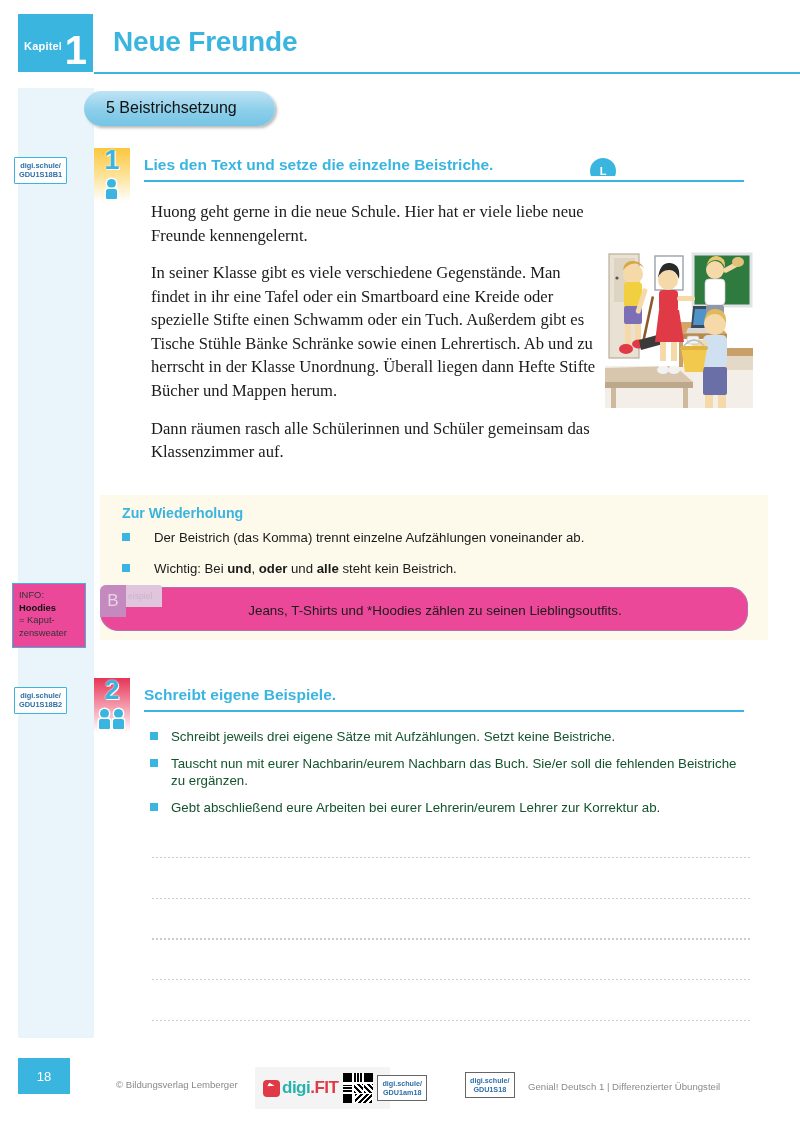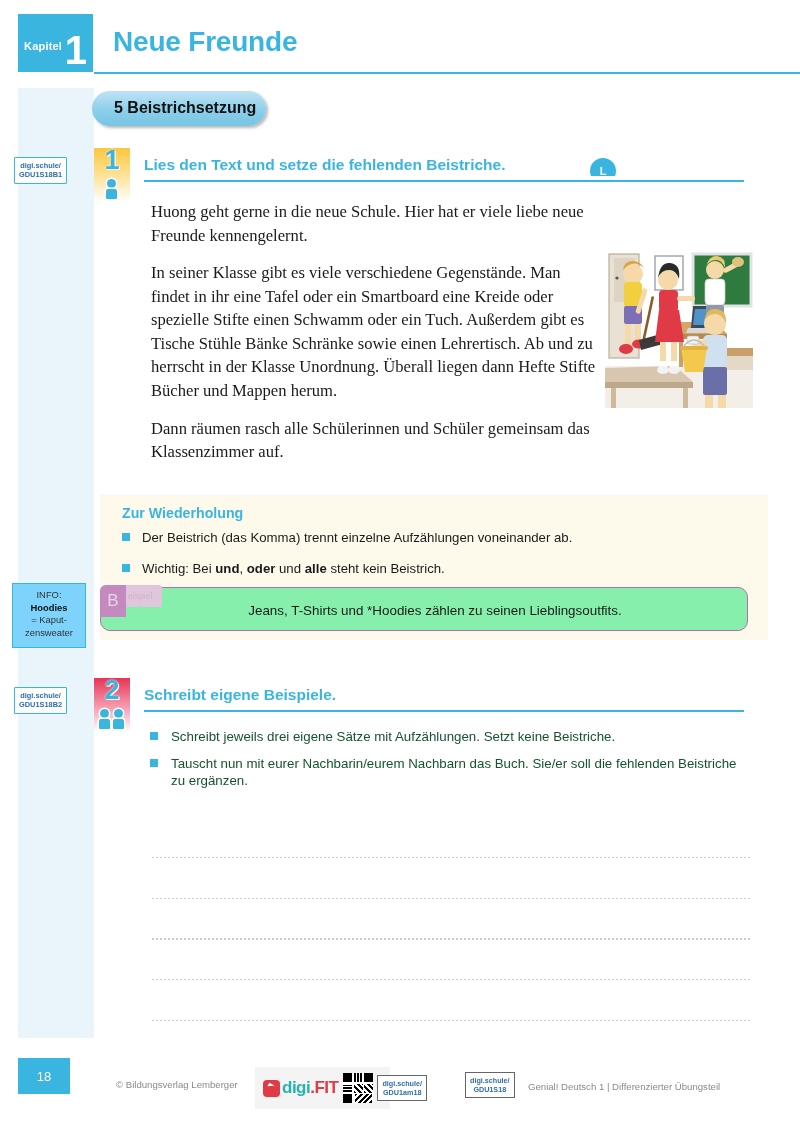--- a/index.html
+++ b/index.html
@@ -39,25 +39,25 @@
     font-size:28px;font-weight:bold;color:#3ab5e0;
     letter-spacing:-.2px;
   }
   .header-rule{
     position:absolute;left:94px;top:72px;width:706px;height:2px;
     background:#3ab5e0;
   }
 
   
   .topic-pill{
-    position:absolute;left:92px;top:91px;
-    padding:8px 10px 9px 22px;
+    position:absolute;left:84px;top:91px;
+    padding:8px 38px 9px 22px;
     background:linear-gradient(180deg,#bfe3f4 0%,#8ccfea 55%,#76c4e4 100%);
     border-radius:18px;
-    font-size:16px;font-weight:bold;color:#111;
+    font-size:16px;font-weight:normal;color:#111;
     box-shadow:2px 2px 3px rgba(0,0,0,.28);
   }
 
   
   .code-badge{
     position:absolute;
     border:1.3px solid #3ab5e0;
     background:#ffffff;
     color:#2e6fa8;
     font-size:7.4px;font-weight:bold;line-height:1.25;
@@ -66,23 +66,23 @@
     border-radius:1px;
     white-space:nowrap;
   }
   #badge1{left:14px;top:157px;}
   #badge2{left:14px;top:687px;}
 
   
   .info-box{
     position:absolute;left:12px;top:583px;width:60px;
     border:1.4px solid #3ab5e0;
-    background:#7dd3fc;
+    background:#ec4899;
     padding:5px 6px 7px 6px;
-    font-size:9.4px;line-height:1.35;color:#333;text-align:center;
+    font-size:9.4px;line-height:1.35;color:#333;
   }
   .info-box b{color:#111;}
 
   
   .ex{position:absolute;}
   .ex-badge{
     position:absolute;left:0;top:0;width:36px;height:54px;
     overflow:hidden;
   }
   .ex-badge.b1{background:linear-gradient(180deg,#fbc73f 0%,#fddf8c 45%,#ffffff 100%);}
@@ -142,34 +142,34 @@
   .wdh{
     position:absolute;left:100px;top:495px;width:668px;height:145px;
     background:#fdfaec;
   }
   .wdh-title{
     position:absolute;left:22px;top:10px;
     font-size:14.2px;font-weight:bold;color:#3ab5e0;
   }
   .wdh-list{position:absolute;left:22px;top:34px;width:630px;}
   .wdh-item{
-    position:relative;padding-left:20px;margin-bottom:13px;
+    position:relative;padding-left:32px;margin-bottom:13px;
     font-size:13.2px;color:#1a1a1a;line-height:1.35;
   }
   .wdh-item .bullet{
     position:absolute;left:0;top:4px;width:8px;height:8px;background:#3ab5e0;
   }
   .wdh-item b{font-weight:bold;}
 
   
   .ex-band{
     position:absolute;left:100px;top:587px;width:648px;height:44px;
-    background:#86efac;
+    background:#ec4899;
     border:1.5px solid #b36fae;
-    border-radius:10px;
+    border-radius:18px;
     box-sizing:border-box;
   }
   .ex-band-text{
     position:absolute;left:0;top:0;width:668px;height:44px;
     display:flex;align-items:center;justify-content:center;
     font-size:13.4px;color:#1a1a1a;
   }
   .beispiel-tab{
     position:absolute;left:100px;top:585px;height:22px;
     background:#e0c6dd;
@@ -300,21 +300,21 @@
   </div>
 
   <div class="ex" style="left:94px;top:148px;width:660px;">
     <div class="ex-badge b1">
       <div class="ex-num">1</div>
       <div class="person p-single">
         <div class="head"></div>
           <div class="body"></div>
       </div>
     </div>
-    <div class="ex-title">Lies den Text und setze die fehlenden Beistriche.</div>
+    <div class="ex-title">Lies den Text und setze die einzelne Beistriche.</div>
     <div class="ex-rule" style="width:600px;"></div>
   </div>
   <div class="l-clip">
     <div class="l-inner">L</div>
   </div>
 
   <div class="read-text">
     <p>Huong geht gerne in die neue Schule. Hier hat er viele liebe neue Freunde kennengelernt.</p>
     <p>In seiner Klasse gibt es viele verschiedene Gegenstände. Man findet in ihr eine Tafel oder ein Smartboard eine Kreide oder spezielle Stifte einen Schwamm oder ein Tuch. Außerdem gibt es Tische Stühle Bänke Schränke sowie einen Lehrertisch. Ab und zu herrscht in der Klasse Unordnung. Überall liegen dann Hefte Stifte Bücher und Mappen herum.</p>
     <p>Dann räumen rasch alle Schülerinnen und Schüler gemeinsam das Klassenzimmer auf.</p>
@@ -456,20 +456,24 @@
 
   <div class="task-list">
     <div class="task-item">
       <span class="bullet"></span>
       <span>Schreibt jeweils drei eigene Sätze mit Aufzählungen. Setzt keine Beistriche.</span>
     </div>
     <div class="task-item">
       <span class="bullet"></span>
       <span>Tauscht nun mit eurer Nachbarin/eurem Nachbarn das Buch. Sie/er soll die fehlenden Beistriche zu ergänzen.</span>
     </div>
+    <div class="task-item">
+      <span class="bullet"></span>
+      <span>Gebt abschließend eure Arbeiten bei eurer Lehrerin/eurem Lehrer zur Korrektur ab.</span>
+    </div>
   </div>
 
   <div class="lines">
     <div class="wline"></div>
     <div class="wline"></div>
     <div class="wline"></div>
     <div class="wline"></div>
     <div class="wline"></div>
   </div>
 

